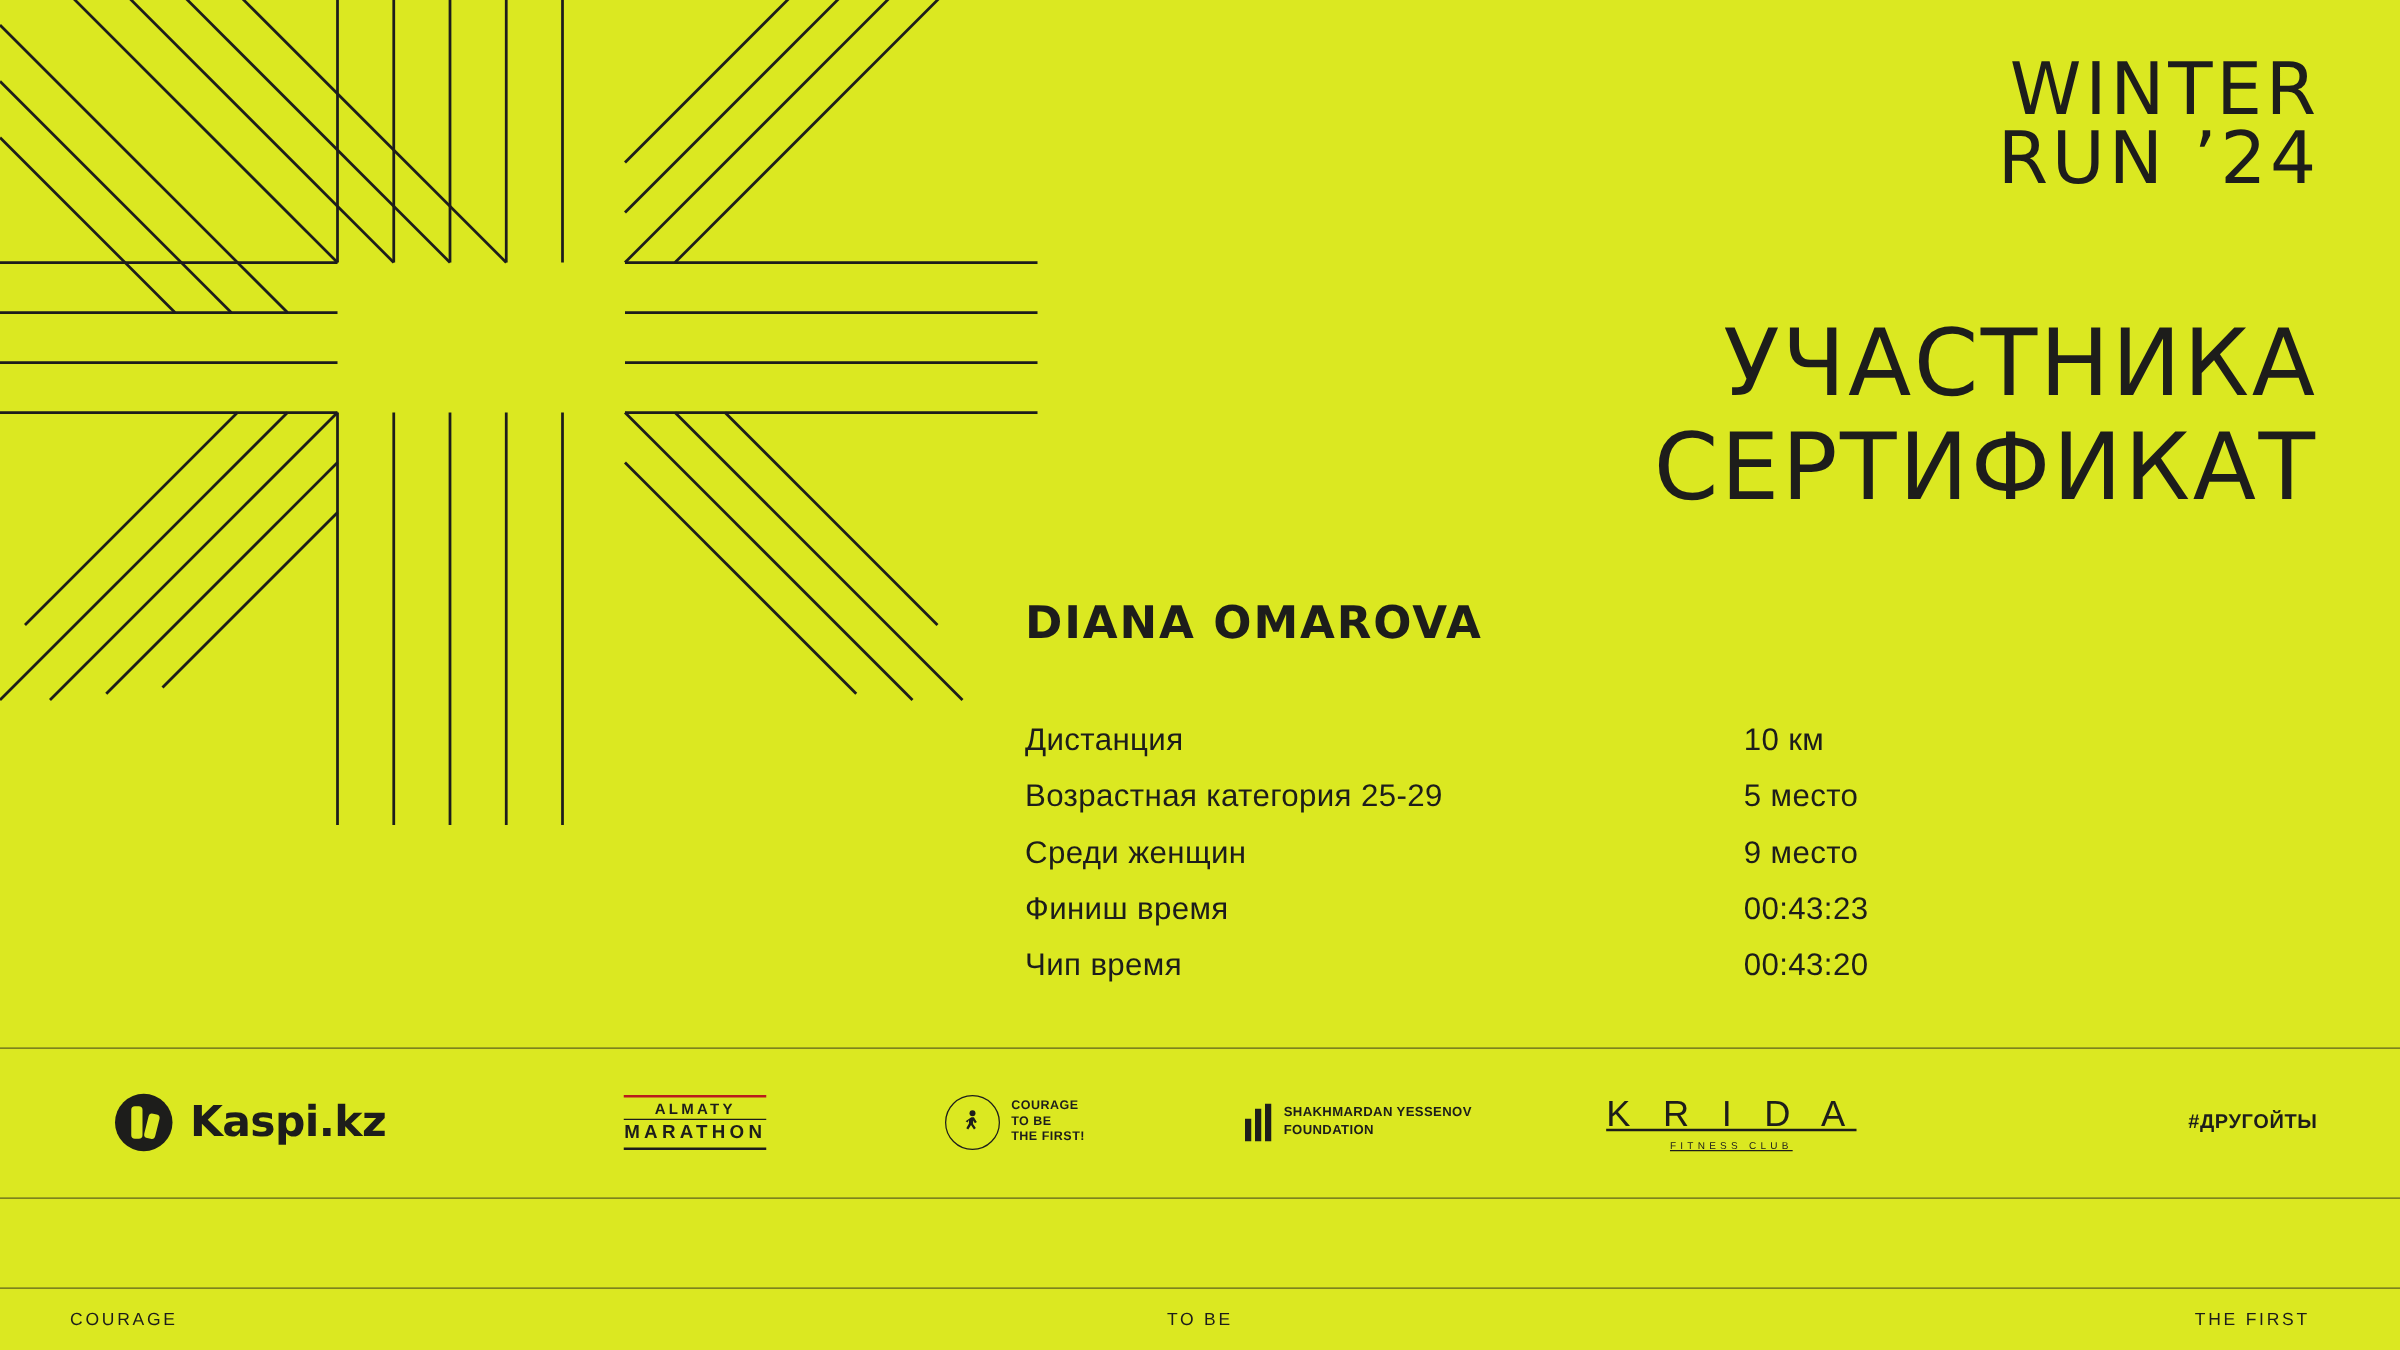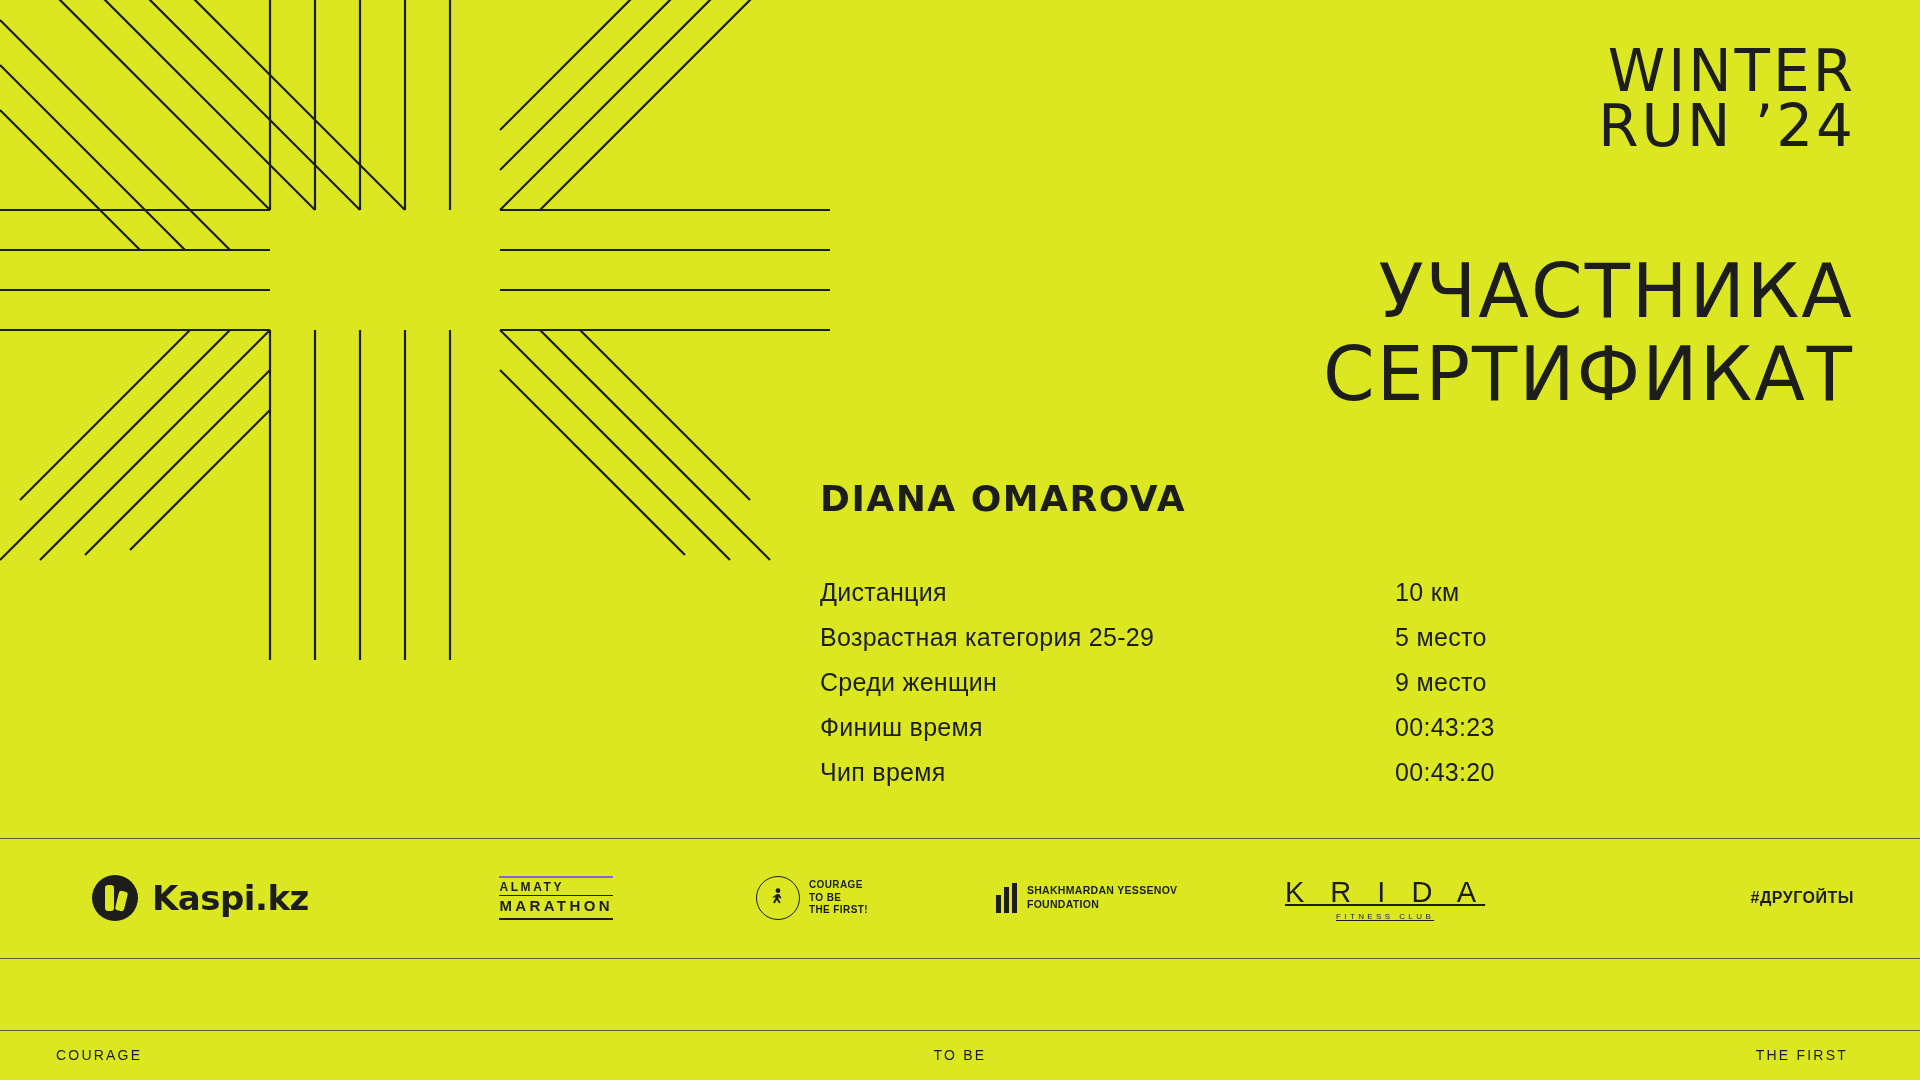--- a/index.html
+++ b/index.html
@@ -173,23 +173,24 @@
     transform: rotate(14deg);
   }
   .kaspi-text {
     font-size: 34px;
     font-weight: bold;
     letter-spacing: -0.5px;
     font-family: "DejaVu Sans", sans-serif;
   }
 
   .almaty-logo {
-    border-top: 2px solid #8b5cf6;
+    border-top: 2px solid #b91c1c;
     border-bottom: 2px solid #1d1d1b;
     padding: 3px 0 4px 0;
+    text-align: center;
     line-height: 1.05;
   }
   .almaty-logo .l1 {
     font-size: 12px;
     font-weight: bold;
     letter-spacing: 2.6px;
     display: block;
     border-bottom: 1px solid #1d1d1b;
     padding-bottom: 2px;
   }

